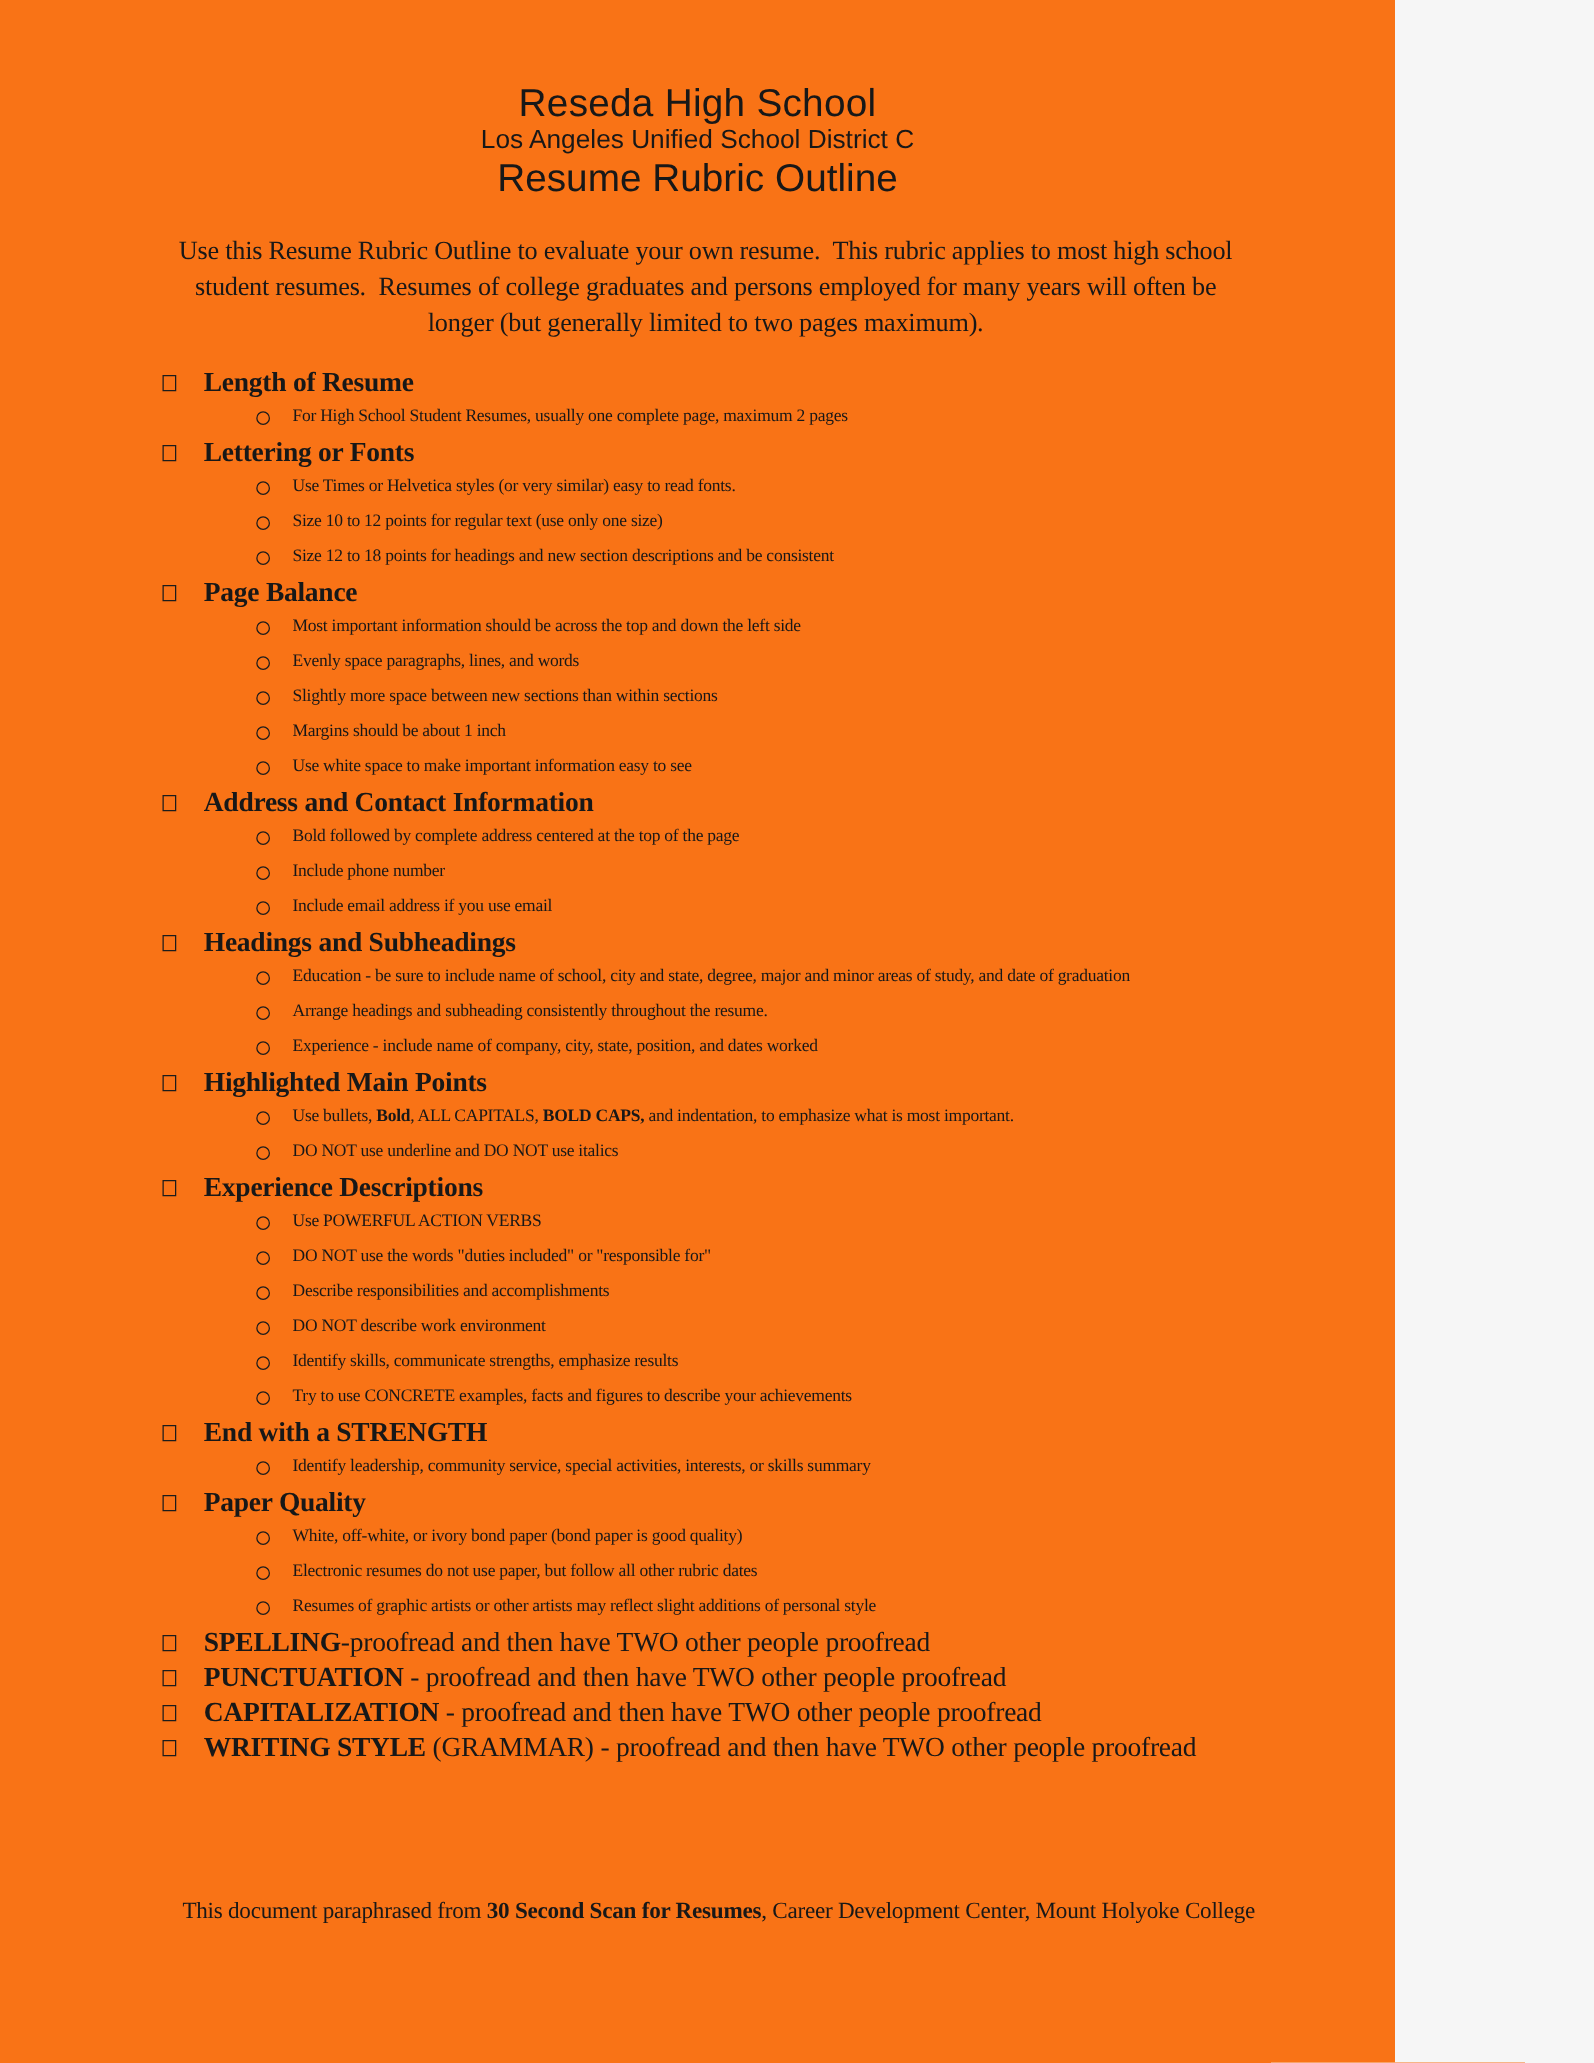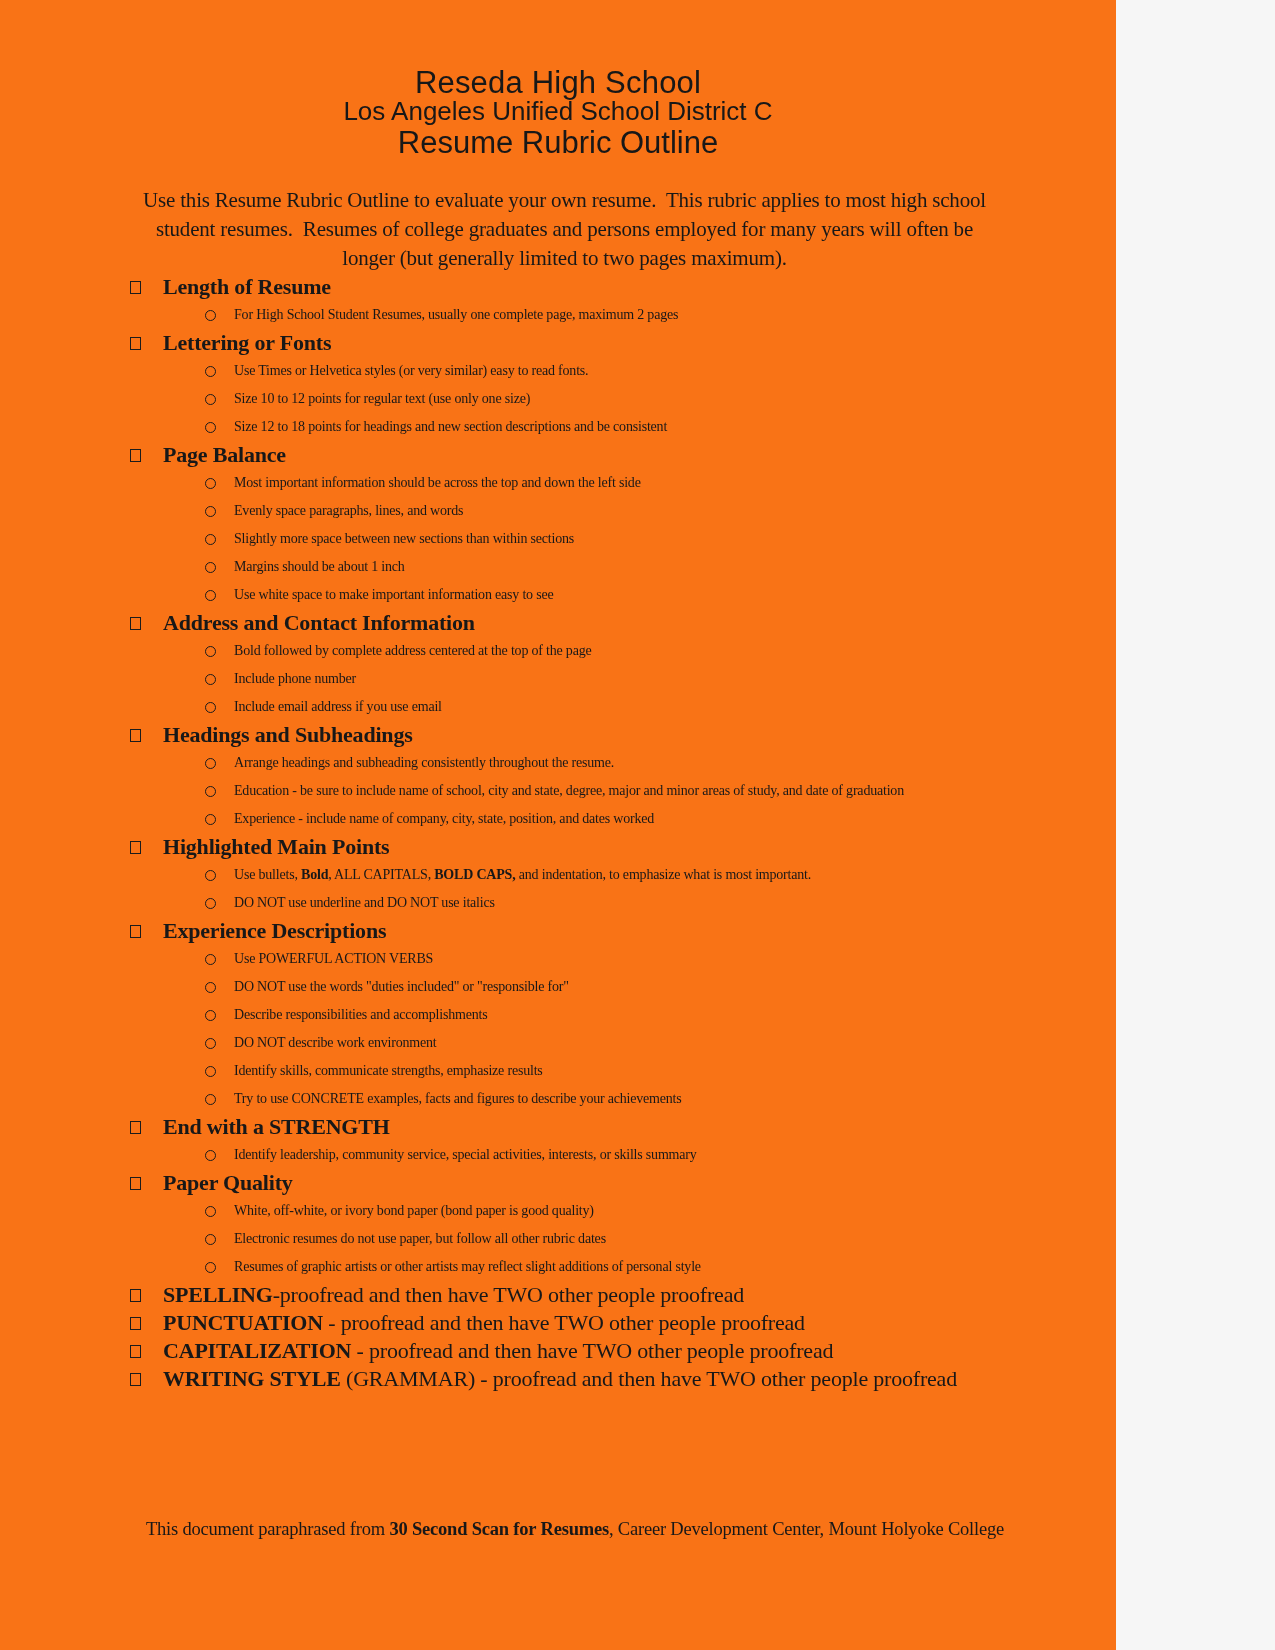--- a/index.html
+++ b/index.html
@@ -18,36 +18,36 @@
     background: #f97316;
     box-sizing: border-box;
   }
   
   .doc-header {
     padding-top: 66px;
     text-align: center;
     font-family: "Liberation Sans", sans-serif;
   }
   .school-name  { font-size: 31px; line-height: 33px; letter-spacing: 0.2px; }
-  .district-name{ font-size: 26px; line-height: 25px; }
+  .district-name{ font-size: 21px; line-height: 25px; }
   .doc-title    { font-size: 31px; line-height: 37px; }
 
   
   .intro {
     margin: 25px 0 0 137px;
     width: 855px;
     font-size: 21px;
     line-height: 29px;
     letter-spacing: -0.2px;
     white-space: pre-wrap;
     text-align: center;
   }
 
   
-  .outline { }
+  .outline { margin-top: 19px; }
   .li-main, .li-sub {
     display: flex;
     align-items: flex-start;
     line-height: 28px;
   }
   .sq-bullet {
     flex: 0 0 auto;
     width: 9px; height: 11px;
     border: 1.6px solid #1c1c1c;
     margin: 8px 0 0 130px;
@@ -161,28 +161,28 @@
       <div class="li-sub">
         <span class="o-bullet"></span>
         <div class="li-text"><span class="seg">Include email address if you use email</span></div>
       </div>
       <div class="li-main">
         <span class="sq-bullet"></span>
         <div class="li-text"><span class="seg seg-b">Headings and Subheadings</span></div>
       </div>
       <div class="li-sub">
         <span class="o-bullet"></span>
+        <div class="li-text"><span class="seg">Education - be sure to include name of school, city and state, degree, major and minor areas of study, and date of graduation</span></div>
+      </div>
+      <div class="li-sub">
+        <span class="o-bullet"></span>
         <div class="li-text"><span class="seg">Arrange headings and subheading consistently throughout the resume.</span></div>
       </div>
       <div class="li-sub">
         <span class="o-bullet"></span>
-        <div class="li-text"><span class="seg">Education - be sure to include name of school, city and state, degree, major and minor areas of study, and date of graduation</span></div>
-      </div>
-      <div class="li-sub">
-        <span class="o-bullet"></span>
         <div class="li-text"><span class="seg">Experience - include name of company, city, state, position, and dates worked</span></div>
       </div>
       <div class="li-main">
         <span class="sq-bullet"></span>
         <div class="li-text"><span class="seg seg-b">Highlighted Main Points</span></div>
       </div>
       <div class="li-sub">
         <span class="o-bullet"></span>
         <div class="li-text"><span class="seg">Use bullets, </span><span class="seg seg-b">Bold</span><span class="seg">, ALL CAPITALS, </span><span class="seg seg-b">BOLD CAPS,</span><span class="seg"> and indentation, to emphasize what is most important.</span></div>
       </div>

